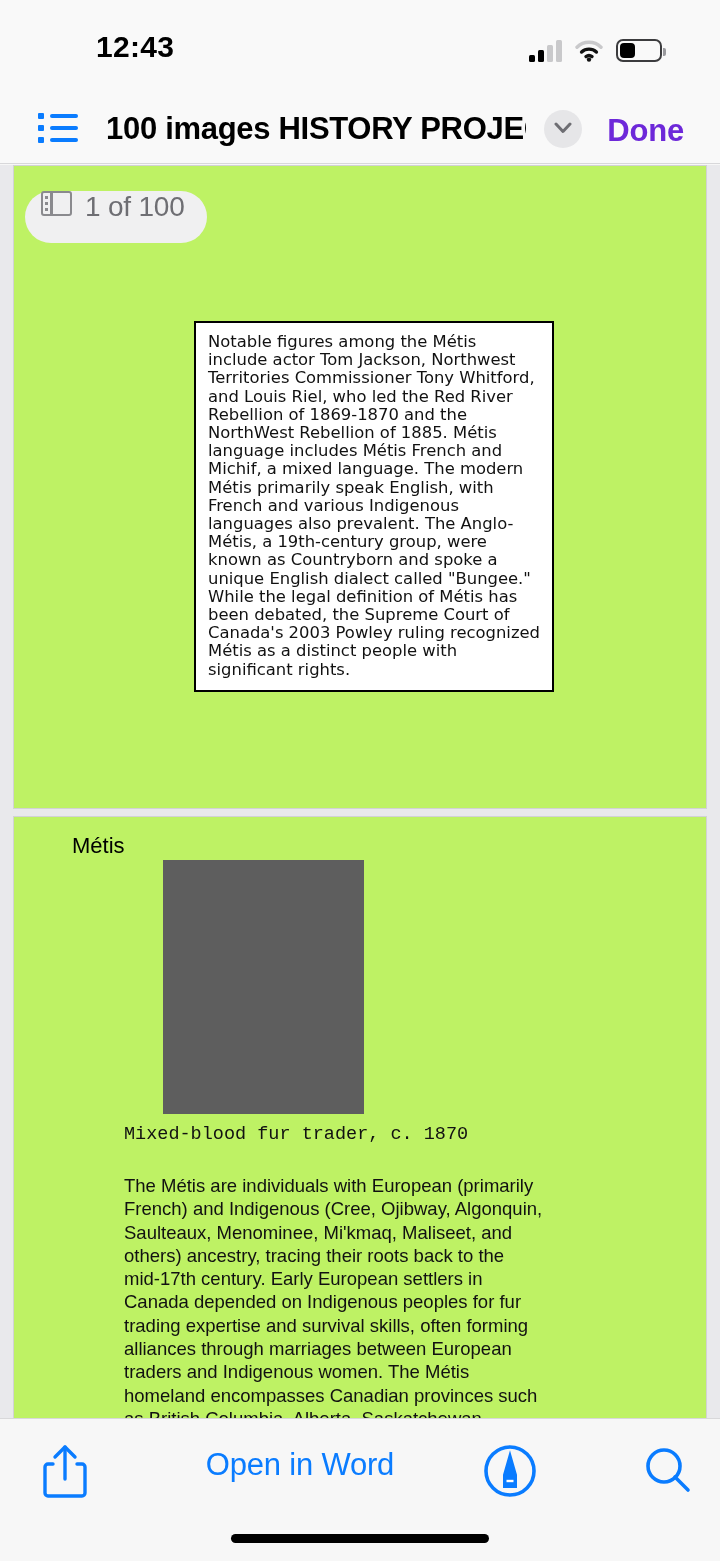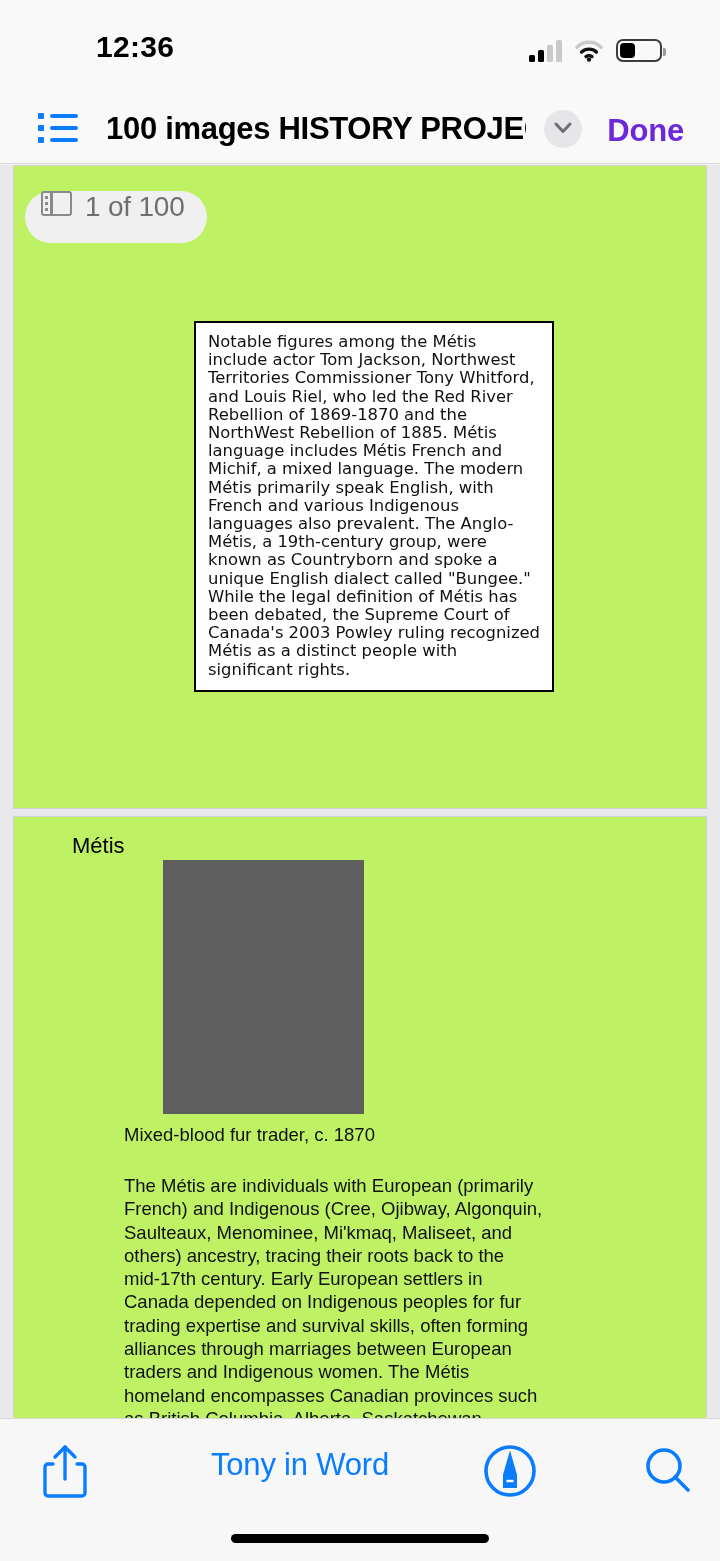--- a/index.html
+++ b/index.html
@@ -210,21 +210,21 @@
     position: absolute;
     left: 149px; top: 43px;
     width: 201px; height: 254px;
     background: #5e5e5e;
   }
   .p2-caption {
     position: absolute;
     left: 110px; top: 307px;
     font-size: 18.5px;
     color: #111;
-    font-family: Liberation Sans, sans-serif;
+    font-family: Liberation Mono, monospace;
   }
   .p2-body {
     position: absolute;
     left: 110px; top: 357px;
     width: 420px;
     font-size: 18.5px;
     line-height: 23.3px;
     color: #111;
     font-family: "Liberation Sans", sans-serif;
   }
@@ -271,21 +271,21 @@
     border-radius: 5px;
     background: #000;
   }
 </style>
 </head>
 <body>
 
 <div id="screen">
 
   <div class="statusbar">
-    <div class="status-time">12:36</div>
+    <div class="status-time">12:43</div>
     <div class="status-right">
       <span class="cell-bars">
         <i class="b1"></i>
           <i class="b2"></i>
           <i class="b3"></i>
           <i class="b4"></i>
       </span>
       <span class="wifi">
         <svg width="28" height="22" viewBox="0 0 28 22">
           <path d="M2 7.2 A17 17 0 0 1 26 7.2" stroke="#c9c9cb" stroke-width="3.4" fill="none" stroke-linecap="round"></path>
@@ -354,21 +354,21 @@
 
   <div class="toolbar">
     <div class="tb-share">
       <svg width="60" height="60" viewBox="0 0 60 60">
         <path d="M18 23 H13 a3 3 0 0 0 -3 3 V52 a3 3 0 0 0 3 3 H47 a3 3 0 0 0 3 -3 V26 a3 3 0 0 0 -3 -3 H42" stroke="#0a7cff" stroke-width="3.4" fill="none" stroke-linecap="round" stroke-linejoin="round"></path>
         <line x1="30" y1="6" x2="30" y2="38" stroke="#0a7cff" stroke-width="3.4" stroke-linecap="round"></line>
         <path d="M20 16 L30 6 L40 16" stroke="#0a7cff" stroke-width="3.4" fill="none" stroke-linecap="round" stroke-linejoin="round"></path>
       </svg>
     </div>
 
-    <div class="tb-openword">Tony in Word</div>
+    <div class="tb-openword">Open in Word</div>
 
     <div class="tb-markup">
       <svg width="56" height="56" viewBox="0 0 56 56">
         <circle cx="28" cy="28" r="24" stroke="#0a7cff" stroke-width="3.6" fill="none"></circle>
         <path d="M28 11 L34 32 L34 44 L22 44 L22 32 Z" fill="#0a7cff"></path>
         <path d="M28 11 L34 32 L34 44 L22 44 L22 32 Z" fill="none" stroke="#0a7cff" stroke-width="2"></path>
         <path d="M24.5 38 L31.5 38" stroke="#ffffff" stroke-width="2.4"></path>
       </svg>
     </div>
 

